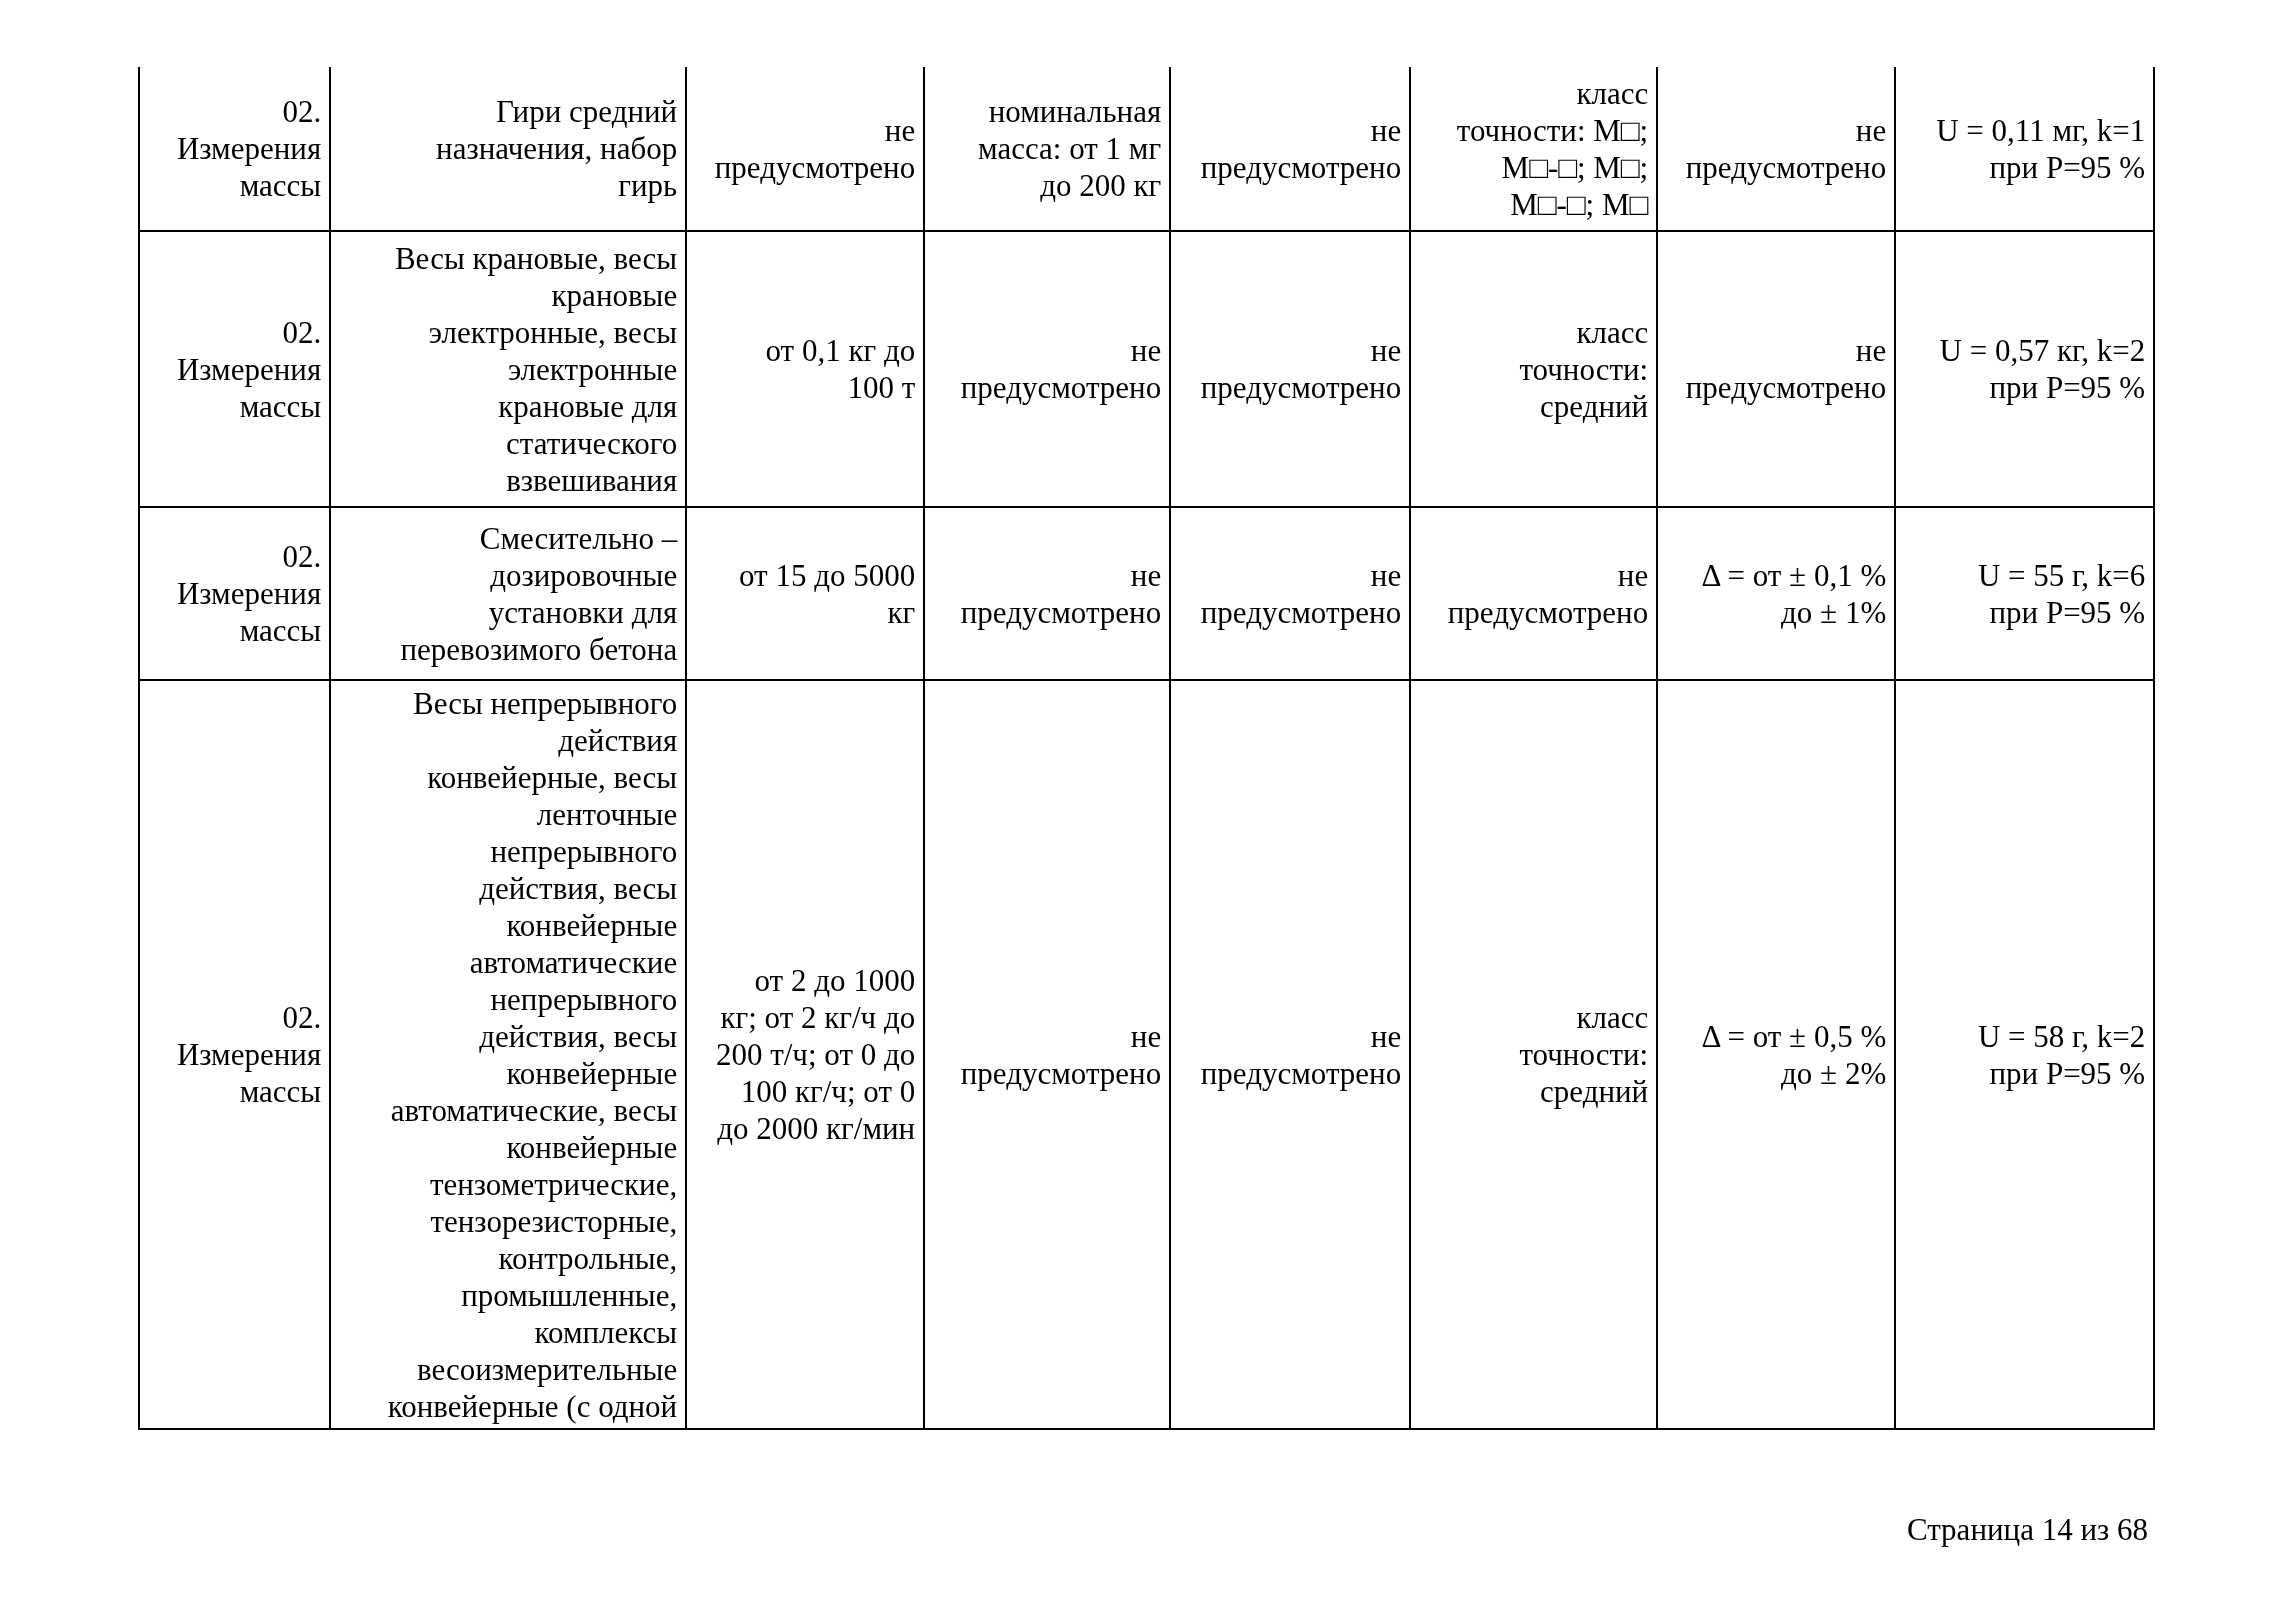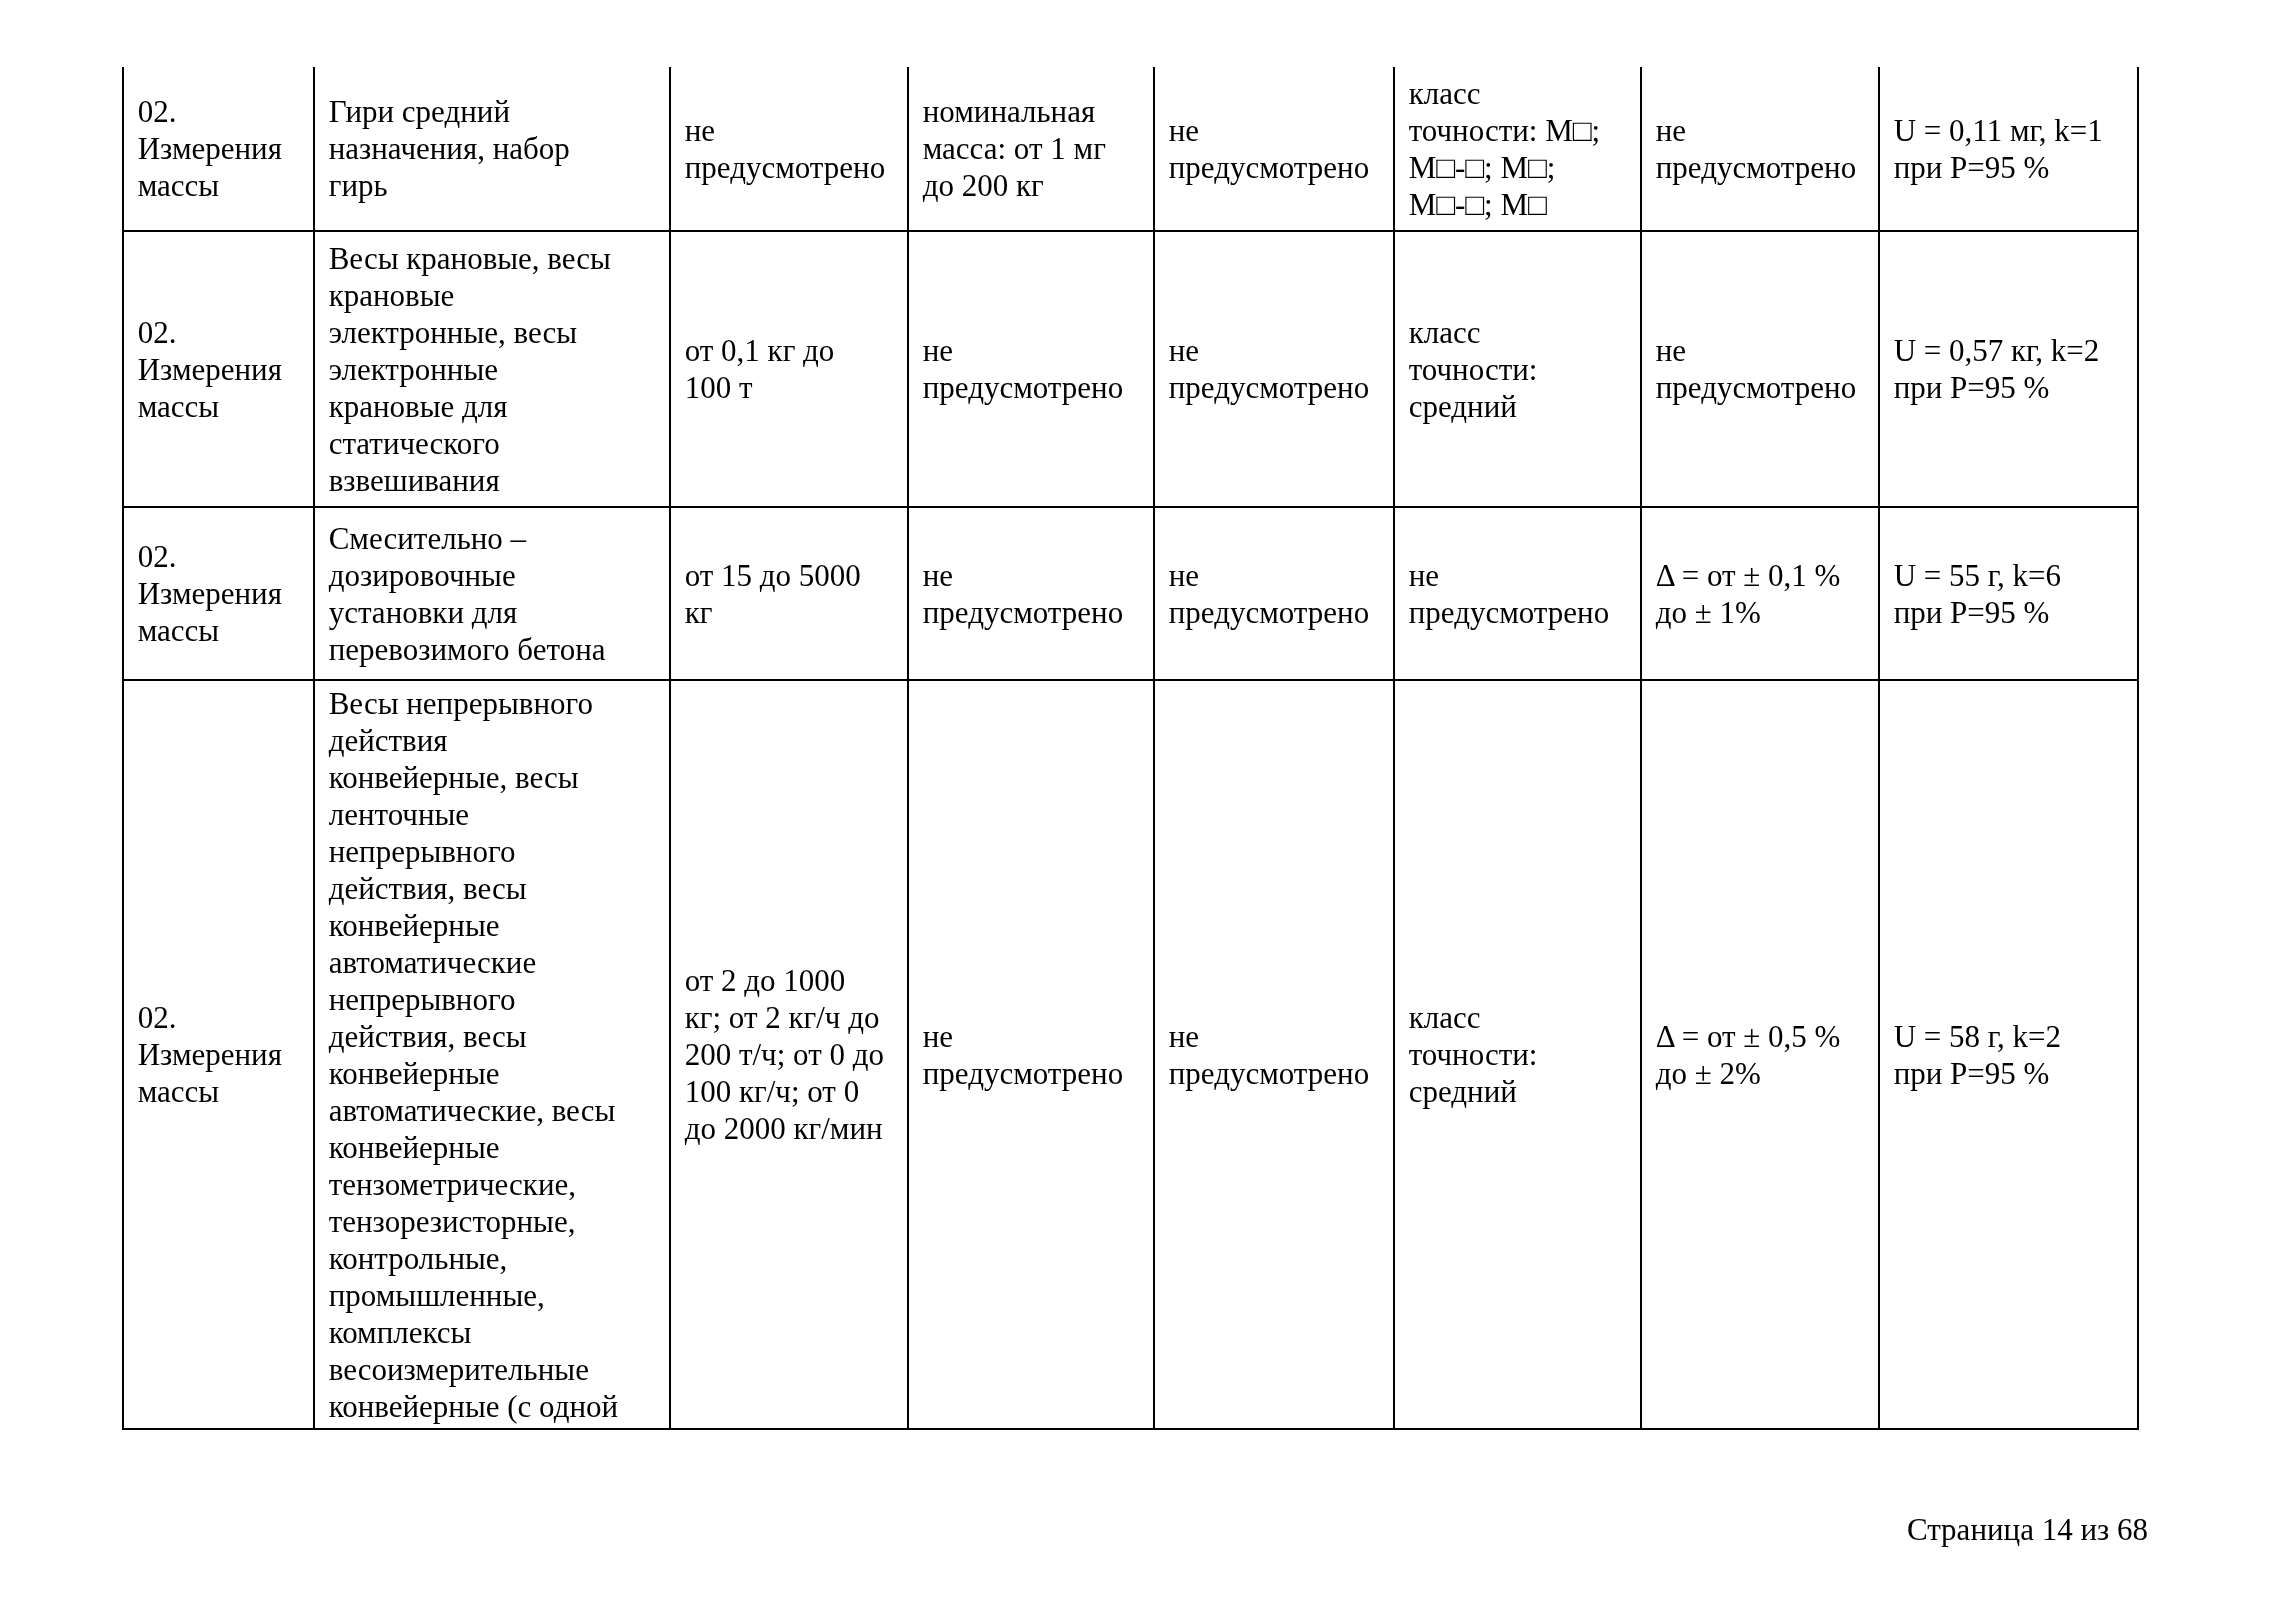--- a/index.html
+++ b/index.html
@@ -11,27 +11,28 @@
     position: relative;
     width: 2293px;
     height: 1621px;
     background: #ffffff;
     color: #000000;
     font-family: "Liberation Serif", "DejaVu Serif", serif;
     overflow: hidden;
   }
   table.acc-table {
     position: absolute;
-    left: 122px;
+    left: 138px;
     top: 67px;
     width: 2015px;
     border-collapse: collapse;
     table-layout: fixed;
     border: 2.9px solid #000000;
     border-top: none;
+    text-align: right;
   }
   table.acc-table td {
     border: 2.9px solid #000000;
     vertical-align: middle;
     padding: 2px 7.8px 2px 13.7px;
     font-size: 31px;
     line-height: 37px;
     white-space: pre;        
     overflow: visible;
   }

